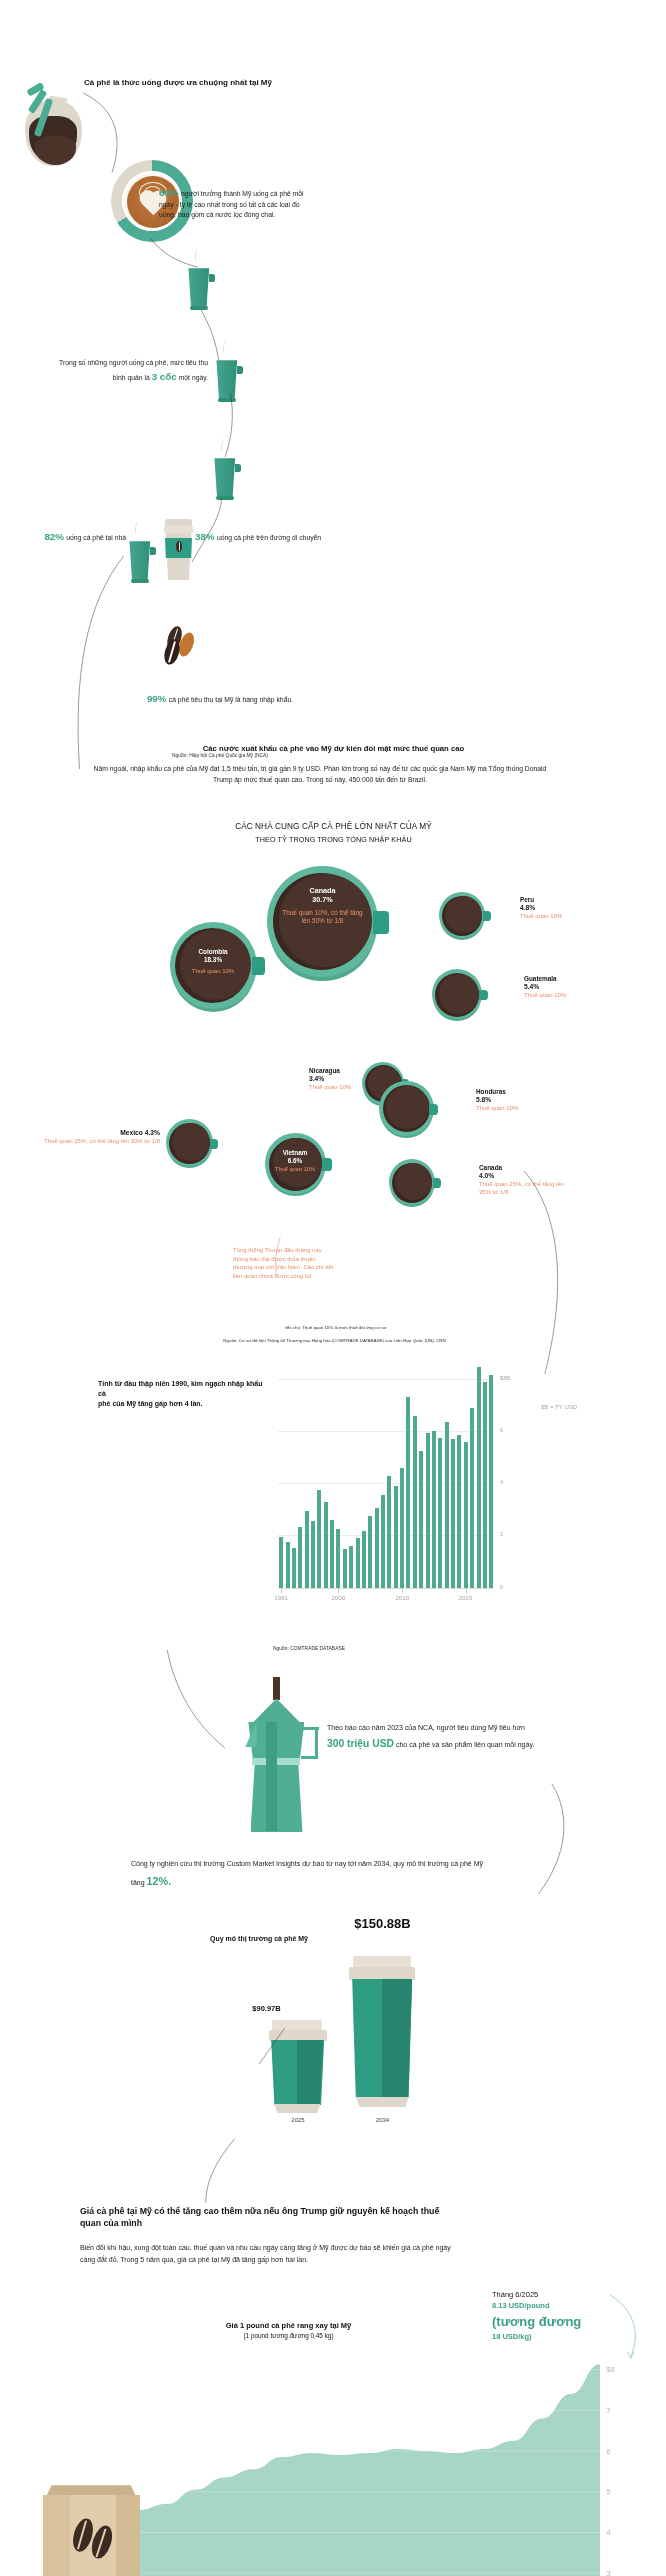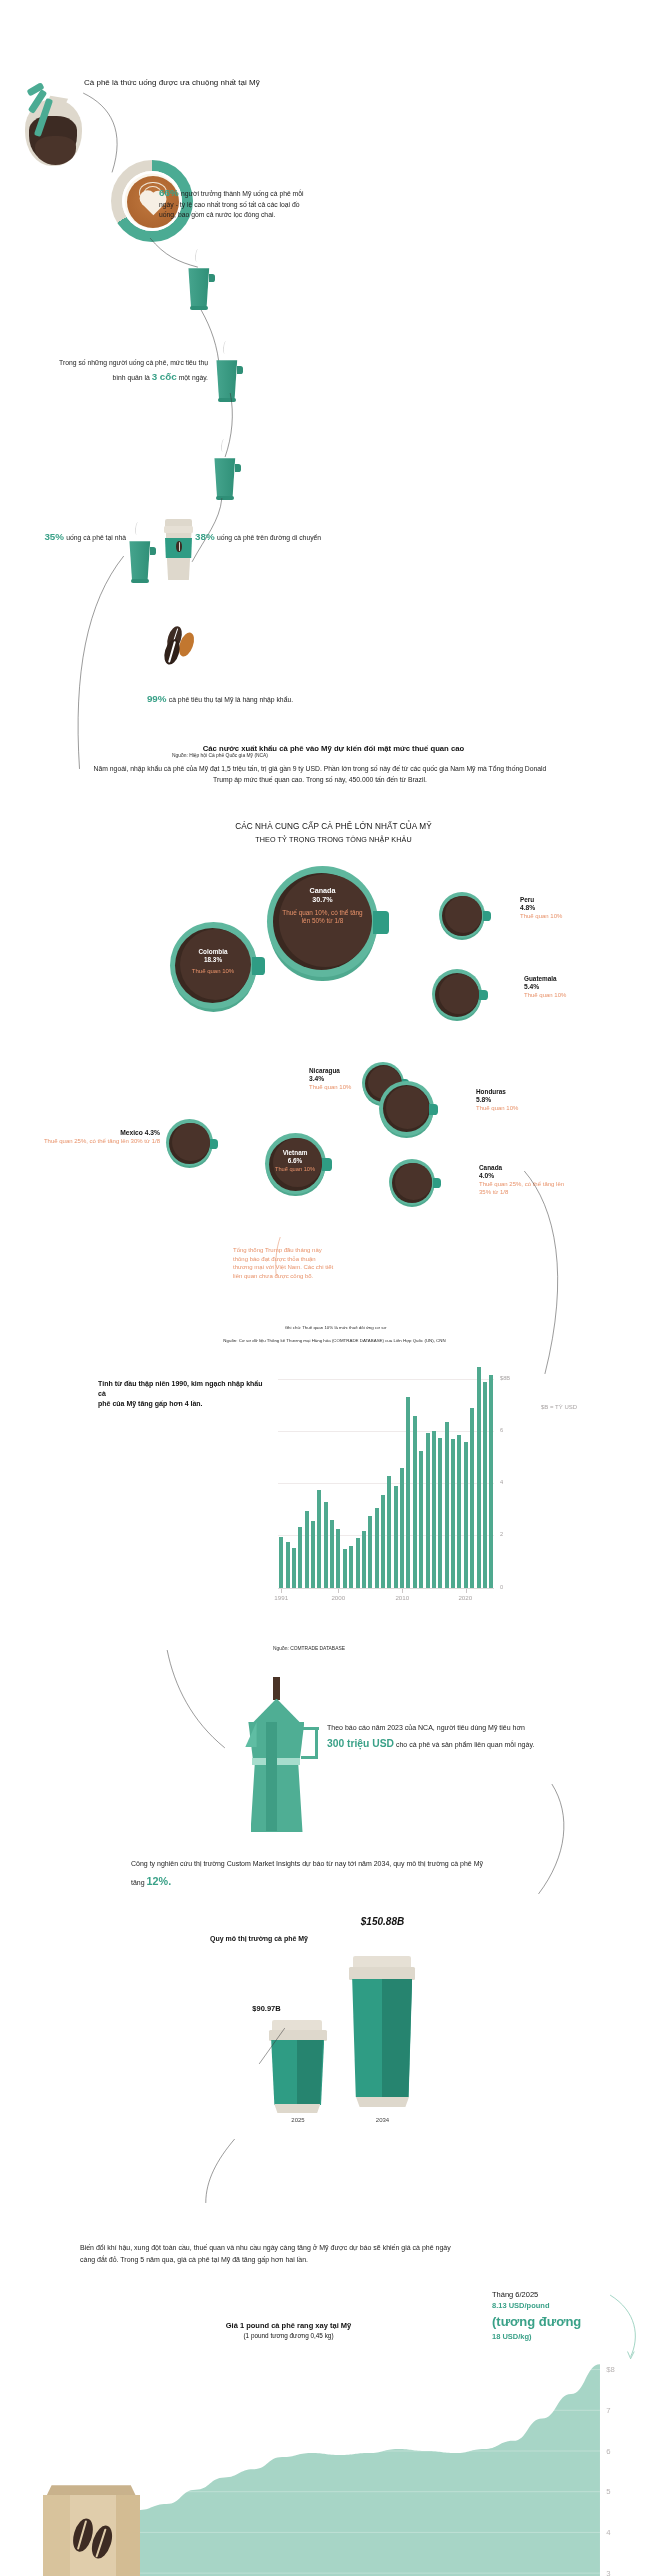--- a/index.html
+++ b/index.html
@@ -19,21 +19,21 @@
 
   
   .title {
     position: absolute; left: 0; right: 0; top: 20.6px;
     text-align: center;
     font-size: 27px; font-weight: 800; letter-spacing: 0.3px;
     color: #111;
     font-family: "Liberation Sans", sans-serif;
   }
   .lead {
-    font-size: 8px; font-weight: 400; color: #141414; line-height: 1.35;
+    font-size: 8px; font-weight: 700; color: #141414; line-height: 1.35;
   }
   .body-txt { font-size: 6.8px; color: #1c1c1c; line-height: 1.55; }
   .accent { color: #3aa188; font-weight: 800; }
   .accent-lg { color: #3aa188; font-weight: 800; font-size: 9.8px; }
   .sec-head {
     font-size: 7.7px; font-weight: 800; color: #111; text-align: center; line-height: 1.4;
   }
   .sec-head-big {
     font-size: 8.2px; font-weight: 400; color: #111; text-align: center; letter-spacing:0.1px;
   }
@@ -318,21 +318,21 @@
     <path d="M62 2 C 58 46, 30 78, 4 126" stroke="#3b3b3b" stroke-width="1" fill="none"></path>
   </svg>
 
   <div class="cup" style="left:129px; top:536px;">
     <div class="steam" style="left:6.2px; top:-14.4px;"></div>
     <div class="body"></div>
       <div class="ear"></div>
       <div class="base"></div>
   </div>
   <div class="abs" style="left:44px; top:531px; width:82px; text-align:right;">
-    <span class="accent-lg">35%</span>
+    <span class="accent-lg">82%</span>
     <span class="body-txt">uống cà phê tại nhà</span>
   </div>
 
   <div class="togo" style="left:164px; top:519px;">
     <div class="lid"></div>
       <div class="lid2"></div>
       <div class="cupbody"></div>
     <div class="sleeve"></div>
       <div class="bean"></div>
   </div>
@@ -589,41 +589,42 @@
 
   <div class="abs" style="left:133px; top:1935px; width:175px; text-align:right; font-size:7px; font-weight:800; color:#111;">Quy mô thị trường cà phê Mỹ</div>
 
   <div class="msz" style="left:344px; top:1931px; width:77px; height:216px;">
     <div class="lid" style="left:9.3px; top:25px; width:58px; height:13.4px; border-radius:2.1px 2.1px 0 0;"></div>
     <div class="lid2" style="left:5.2px; top:36px; width:66px; height:13.4px; border-radius:1.5px;"></div>
     <div class="body" style="left:8.2px; top:48px; width:60px; height:118px; clip-path: polygon(0 0, 100% 0, 94% 100%, 6% 100%);"></div>
     <div class="bodyd" style="left:38px; top:48px; width:30px; height:118px; clip-path: polygon(0 0, 100% 0, 88% 100%, 0 100%);"></div>
     <div class="btm" style="left:12px; top:166px; width:53px; height:10.3px; clip-path: polygon(0 0, 100% 0, 93% 100%, 7% 100%);"></div>
   </div>
-  <div class="abs" style="left:344px; top:1916px; width:77px; text-align:center; font-size:10px; font-weight:700; color:#111;font-style:italic;">$150.88B</div>
+  <div class="abs" style="left:344px; top:1916px; width:77px; text-align:center; font-size:13px; font-weight:700; color:#111;">$150.88B</div>
   <div class="abs" style="left:344px; top:2117px; width:77px; text-align:center; font-size:6px; color:#444;">2034</div>
 
   <div class="msz" style="left:264px; top:2009px; width:68px; height:139px;">
     <div class="lid" style="left:8.2px; top:11.3px; width:50px; height:11.3px; border-radius:2.1px 2.1px 0 0;"></div>
     <div class="lid2" style="left:4.6px; top:20.6px; width:58px; height:11.3px; border-radius:1.5px;"></div>
     <div class="body" style="left:7.2px; top:31px; width:53px; height:65px; clip-path: polygon(0 0, 100% 0, 94% 100%, 6% 100%);"></div>
     <div class="bodyd" style="left:33px; top:31px; width:26px; height:65px; clip-path: polygon(0 0, 100% 0, 88% 100%, 0 100%);"></div>
     <div class="btm" style="left:10.3px; top:95px; width:46px; height:9.3px; clip-path: polygon(0 0, 100% 0, 93% 100%, 7% 100%);"></div>
   </div>
   <div class="abs" style="left:228px; top:2004px; width:77px; text-align:center; font-size:7.5px; font-weight:700; color:#111;">$90.97B</div>
   <div class="abs" style="left:264px; top:2117px; width:68px; text-align:center; font-size:6px; color:#444;">2025</div>
 
   <svg class="curve" style="left:258px; top:2025px;" width="31" height="41" viewBox="0 0 60 80">
     <path d="M2 76 L 52 6" stroke="#3b3b3b" stroke-width="1" fill="none"></path>
   </svg>
 
   <svg class="curve" style="left:185px; top:2138px;" width="57" height="67" viewBox="0 0 110 130">
     <path d="M96 2 C 62 42, 40 82, 40 126" stroke="#3b3b3b" stroke-width="1" fill="none"></path>
   </svg>
 
+  <div class="abs" style="left:80px; top:2205px; width:371px; font-size:8.8px; font-weight:800; color:#111; line-height:1.42;">Giá cà phê tại Mỹ có thể tăng cao thêm nữa nếu ông Trump giữ nguyên kế hoạch thuế quan của mình</div>
   <div class="abs body-txt" style="left:80px; top:2242px; width:371px; line-height:1.72; font-size:7px;">Biến đổi khí hậu, xung đột toàn cầu, thuế quan và nhu cầu ngày càng tăng ở Mỹ được dự báo sẽ khiến giá cà phê ngày càng đắt đỏ. Trong 5 năm qua, giá cà phê tại Mỹ đã tăng gấp hơn hai lần.</div>
 
   <div class="abs" style="left:492px; top:2289px; width:118px; line-height:1.5;">
     <div style="font-size:7.5px; color:#141414;">Tháng 6/2025</div>
     <div style="font-size:7.5px; color:#3aa188; font-weight:700;">8.13 USD/pound</div>
     <div style="font-size:13px; color:#3aa188; font-weight:700;">(tương đương</div>
     <div style="font-size:7.5px; color:#3aa188; font-weight:700;">18 USD/kg)</div>
   </div>
   <svg class="curve" style="left:608px; top:2293px;" width="36" height="77" viewBox="0 0 70 150">
     <path d="M4 4 C 56 36, 62 86, 44 124" stroke="#7fc4ae" stroke-width="1.4" fill="none"></path>

